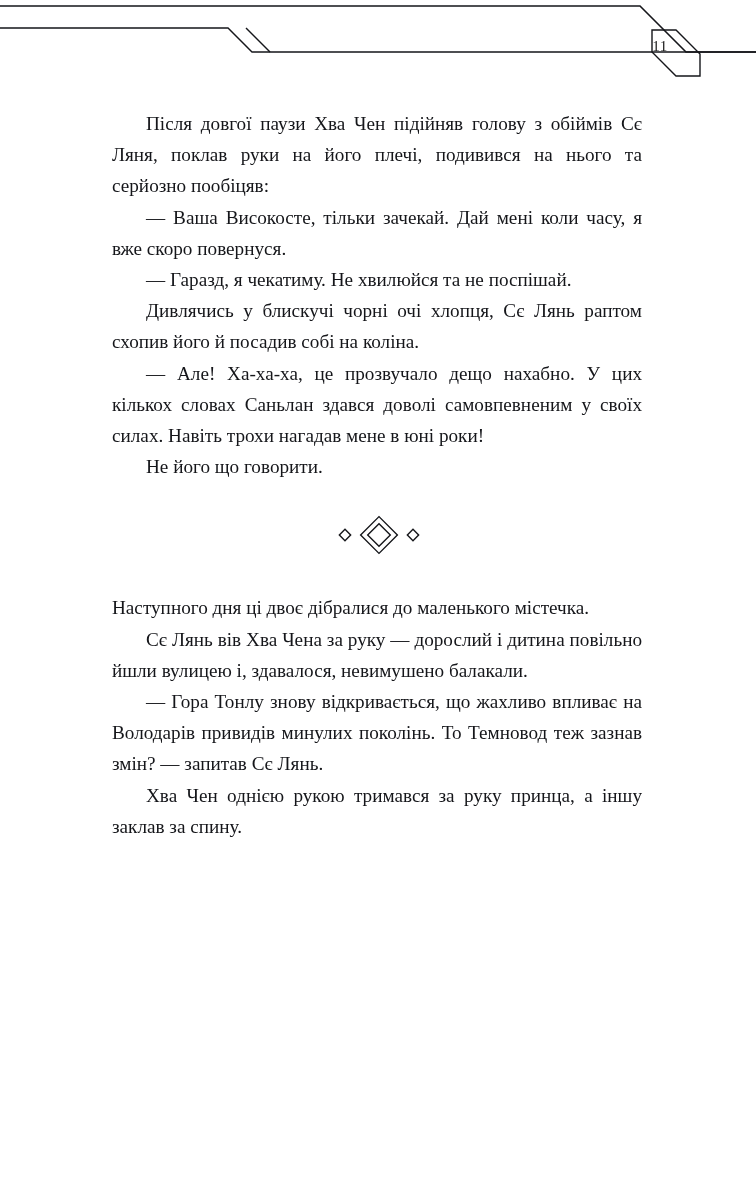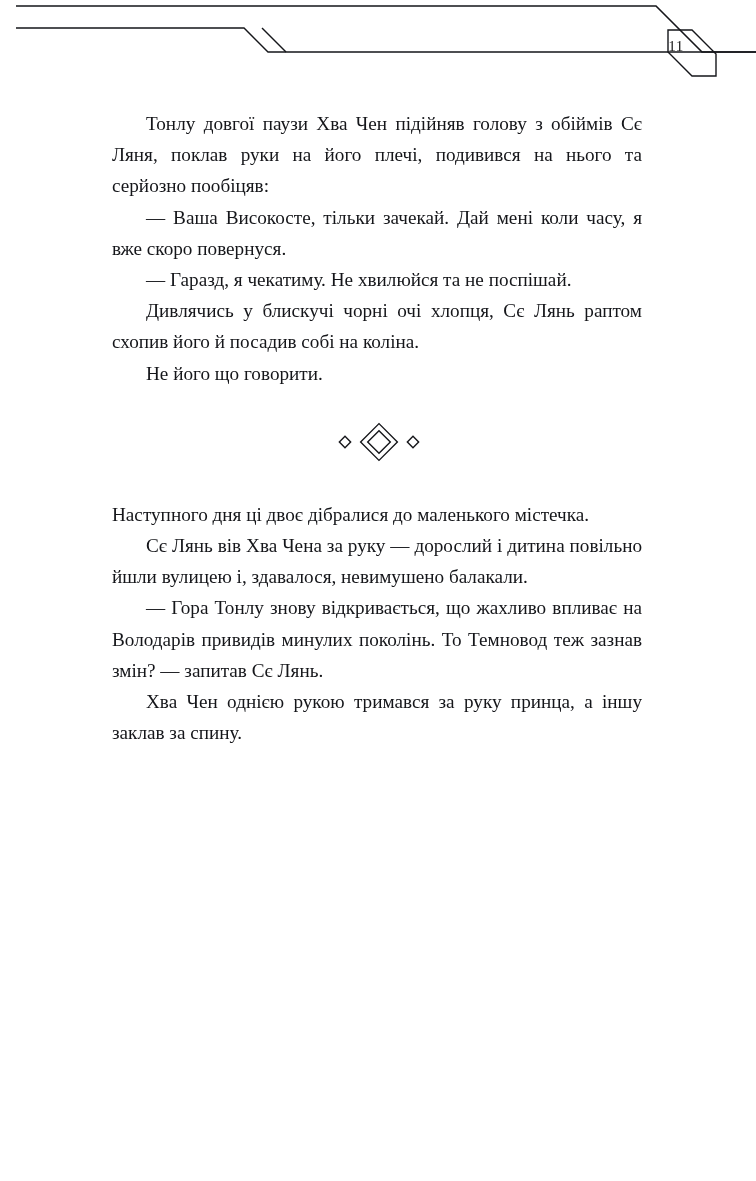--- a/index.html
+++ b/index.html
@@ -13,21 +13,21 @@
     position: relative;
     font-family: "Liberation Serif", serif;
     color: #1a1a1a;
     overflow: hidden;
   }
 
   
   .page-header {
     position: absolute;
     top: 0;
-    left: 16px;
+    left: 0;
     width: 708px;
     height: 92px;
   }
   .page-header svg {
     display: block;
   }
   .page-number {
     position: absolute;
     top: 38px;
     right: 28px;
@@ -87,24 +87,25 @@
 
       <path d="M246 28 L270 52" stroke-width="1.4"></path>
 
       <path d="M652 30 L676 30 L700 54 L700 76 L676 76 L652 52 Z" stroke-width="1.4"></path>
     </g>
   </svg>
   <div class="page-number">11</div>
 </div>
 
 <div class="page-body">
-    <p class="para">Тонлу довгої паузи Хва Чен підійняв голову з обій­мів Сє Ляня, поклав руки на його плечі, подивився на нього та серйозно пообіцяв:</p>
+    <p class="para">Після довгої паузи Хва Чен підійняв голову з обій­мів Сє Ляня, поклав руки на його плечі, подивився на нього та серйозно пообіцяв:</p>
     <p class="para dash">— Ваша Високосте, тільки зачекай. Дай мені коли часу, я вже скоро повернуся.</p>
     <p class="para dash">— Гаразд, я чекатиму. Не хвилюйся та не поспішай.</p>
     <p class="para">Дивлячись у блискучі чорні очі хлопця, Сє Лянь раптом схопив його й посадив собі на коліна.</p>
+    <p class="para dash">— Але! Ха-ха-ха, це прозвучало дещо нахабно. У цих кількох словах Саньлан здався доволі самовпев­неним у своїх силах. Навіть трохи нагадав мене в юні роки!</p>
     <p class="para">Не його що говорити.</p>
     <div class="divider">
       <svg width="120" height="40" viewBox="0 0 120 40" xmlns="http://www.w3.org/2000/svg">
         <g fill="none" stroke="#15161a" stroke-width="1.4">
           <rect x="54" y="12" width="16" height="16" transform="rotate(45 62 20)"></rect>
           <rect x="49" y="7" width="26" height="26" transform="rotate(45 62 20)"></rect>
           <rect x="24" y="16" width="8" height="8" transform="rotate(45 28 20)"></rect>
           <rect x="92" y="16" width="8" height="8" transform="rotate(45 96 20)"></rect>
         </g>
       </svg>

